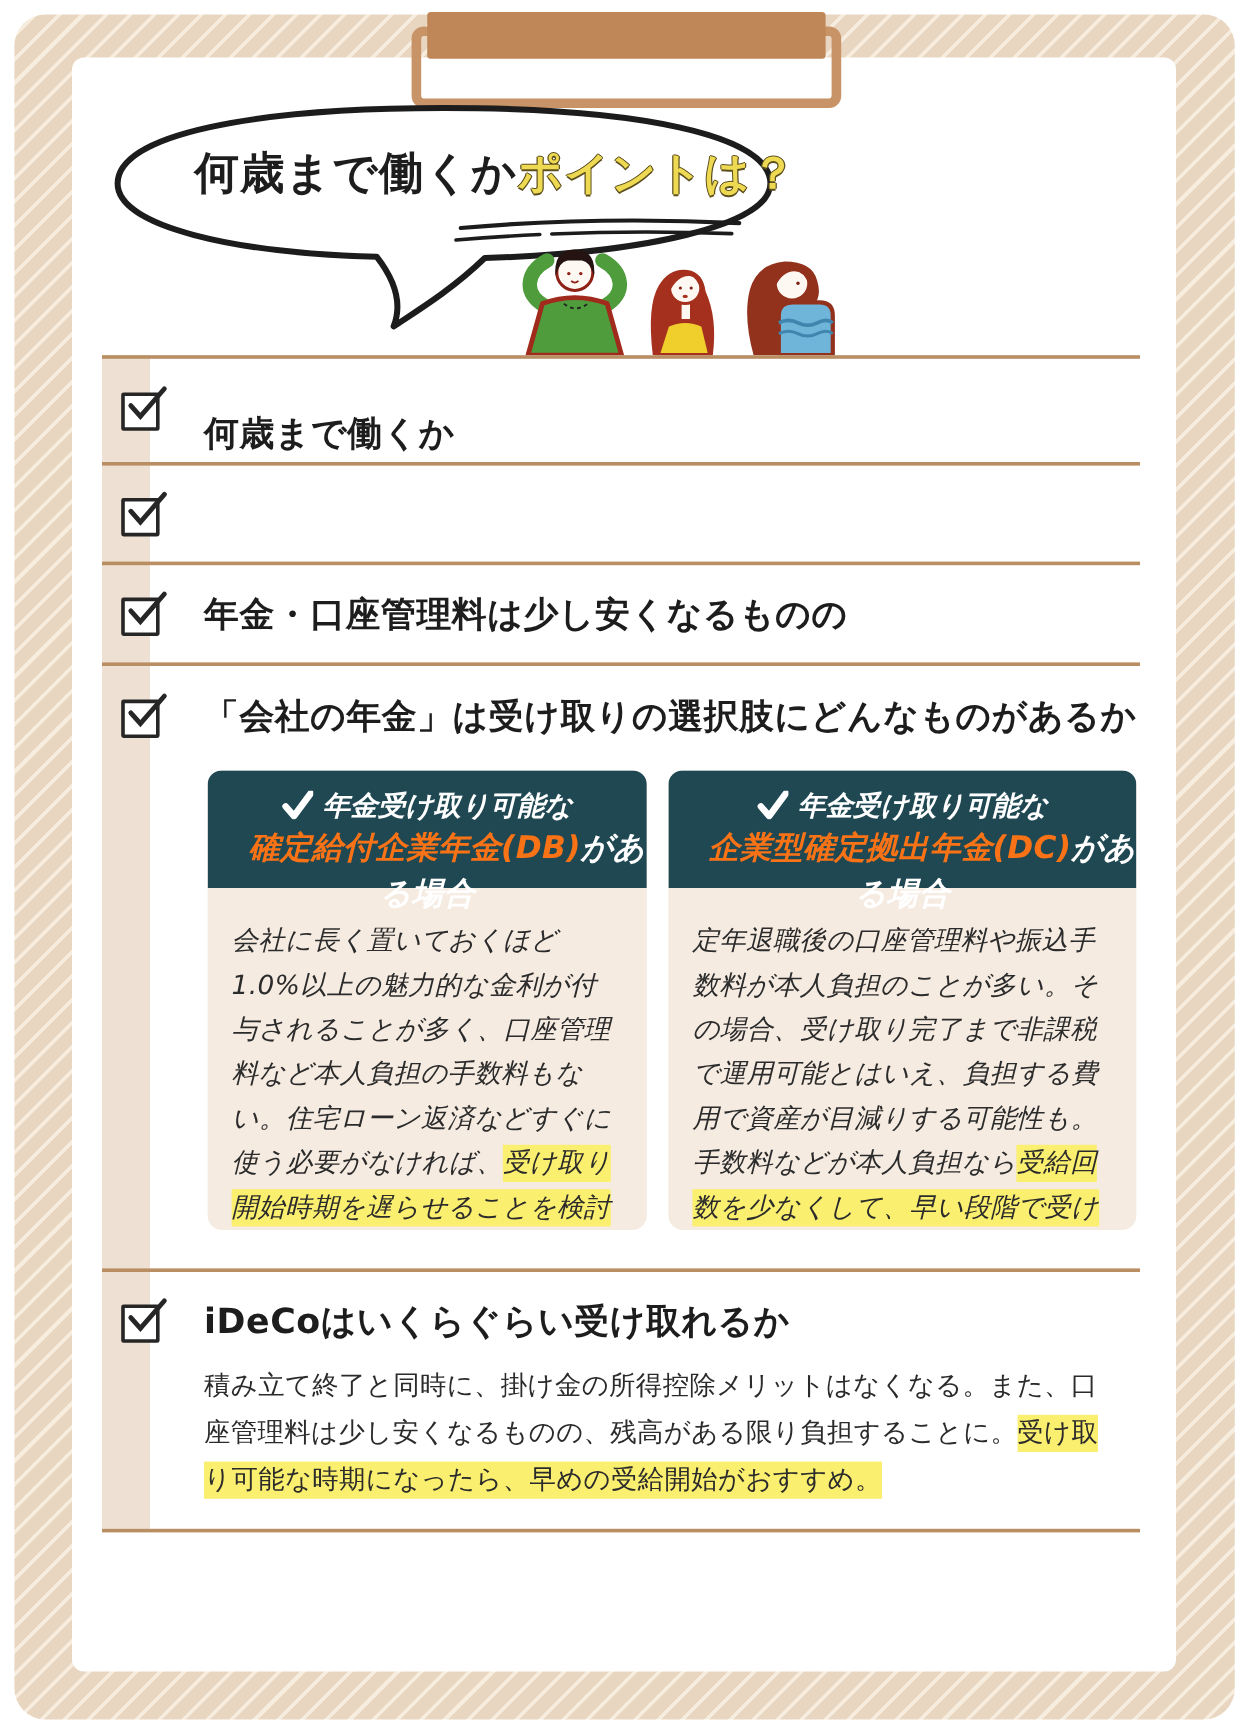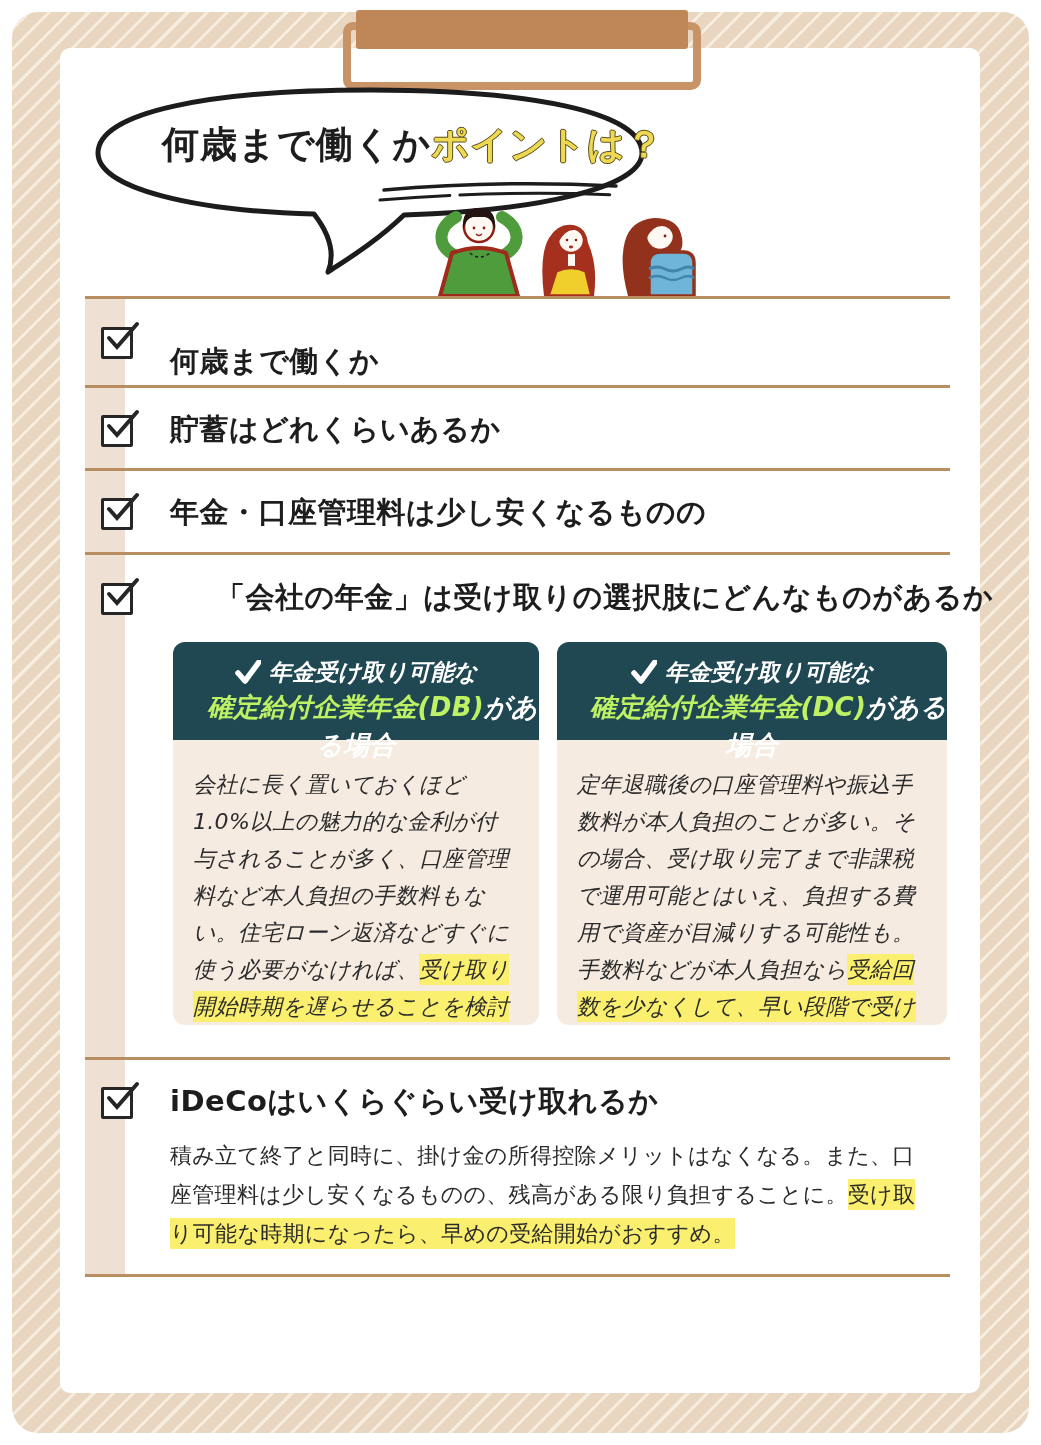--- a/index.html
+++ b/index.html
@@ -55,21 +55,21 @@
   
   .pbox{
     width:366px;height:383px;border-radius:12px;overflow:hidden;background:#f5ebe1;font-style:italic;
   }
   .pbox-header{
     background:#1f4853;height:98px;color:#ffffff;text-align:center;padding-top:14px;box-sizing:border-box;
   }
   .pbox-header .l1{font-size:23px;font-weight:700;line-height:32px;}
   .pbox-header .l1 svg{vertical-align:-4px;margin-right:8px;}
   .pbox-header .l2{font-size:26px;font-weight:700;line-height:38px;letter-spacing:0.3px;}
-  .pbox-header .em{color:#bef264;margin-left:33px;}
+  .pbox-header .em{color:#f97316;margin-left:33px;}
   .pbox-body{
     padding:26px 20px;font-size:22px;line-height:37px;color:#2b2b2b;letter-spacing:0.3px;
     text-align:left;
   }
   .hl{background:#fbef6f;padding:3px 0;}
 
   .ideco-note{
     font-size:22px;line-height:39px;color:#2b2b2b;letter-spacing:0.3px;
   }
 </style>
@@ -146,35 +146,34 @@
         <path d="M4,16 L12,25 L32,2" fill="none" stroke="#262626" stroke-width="4" stroke-linecap="round"></path>
       </svg>
   </div>
   <div class="abs row-label" style="left:85px;top:26px;margin-top:20px;">何歳まで働くか</div>
 
   <div class="abs cbox" style="left:16px;top:119px;">
     <svg width="34" height="30">
         <path d="M4,16 L12,25 L32,2" fill="none" stroke="#262626" stroke-width="4" stroke-linecap="round"></path>
       </svg>
   </div>
-  <div class="abs row-label" style="left:85px;top:114px;">貯蓄はどれくらいあるか</div>
 
   <div class="abs cbox" style="left:16px;top:202px;">
     <svg width="34" height="30">
         <path d="M4,16 L12,25 L32,2" fill="none" stroke="#262626" stroke-width="4" stroke-linecap="round"></path>
       </svg>
   </div>
   <div class="abs row-label" style="left:85px;top:197px;">年金・口座管理料は少し安くなるものの</div>
 
   <div class="abs cbox" style="left:16px;top:287px;">
     <svg width="34" height="30">
         <path d="M4,16 L12,25 L32,2" fill="none" stroke="#262626" stroke-width="4" stroke-linecap="round"></path>
       </svg>
   </div>
-  <div class="abs row-label" style="left:85px;top:282px;margin-left:46px;">「会社の年金」は受け取りの選択肢にどんなものがあるか</div>
+  <div class="abs row-label" style="left:85px;top:282px;">「会社の年金」は受け取りの選択肢にどんなものがあるか</div>
 
   <div class="abs pbox" style="left:88px;top:346px;">
     <div class="pbox-header">
       <div class="l1">
         <svg width="26" height="24">
             <path d="M3,13 L10,21 L24,2" fill="none" stroke="#ffffff" stroke-width="5.5" stroke-linecap="round" stroke-linejoin="round"></path>
           </svg><span>年金受け取り可能な</span>
       </div>
       <div class="l2">
         <span class="em">確定給付企業年金(DB)</span><span>がある場合</span>
@@ -184,21 +183,21 @@
   </div>
 
   <div class="abs pbox" style="left:472px;top:346px;width:390px;">
     <div class="pbox-header">
       <div class="l1">
         <svg width="26" height="24">
             <path d="M3,13 L10,21 L24,2" fill="none" stroke="#ffffff" stroke-width="5.5" stroke-linecap="round" stroke-linejoin="round"></path>
           </svg><span>年金受け取り可能な</span>
       </div>
       <div class="l2">
-        <span class="em">確定給付企業年金(DC)</span><span>がある場合</span>
+        <span class="em">企業型確定拠出年金(DC)</span><span>がある場合</span>
       </div>
     </div>
     <div class="pbox-body"><span>定年退職後の口座管理料や振込手数料が本人負担のことが多い。その場合、受け取り完了まで非課税で運用可能とはいえ、負担する費用で資産が目減りする可能性も。手数料などが本人負担なら</span><span class="hl">受給回数を少なくして、早い段階で受け取ってしまおう。</span></div>
   </div>
 
   <div class="abs cbox" style="left:16px;top:791px;">
     <svg width="34" height="30">
         <path d="M4,16 L12,25 L32,2" fill="none" stroke="#262626" stroke-width="4" stroke-linecap="round"></path>
       </svg>
   </div>

